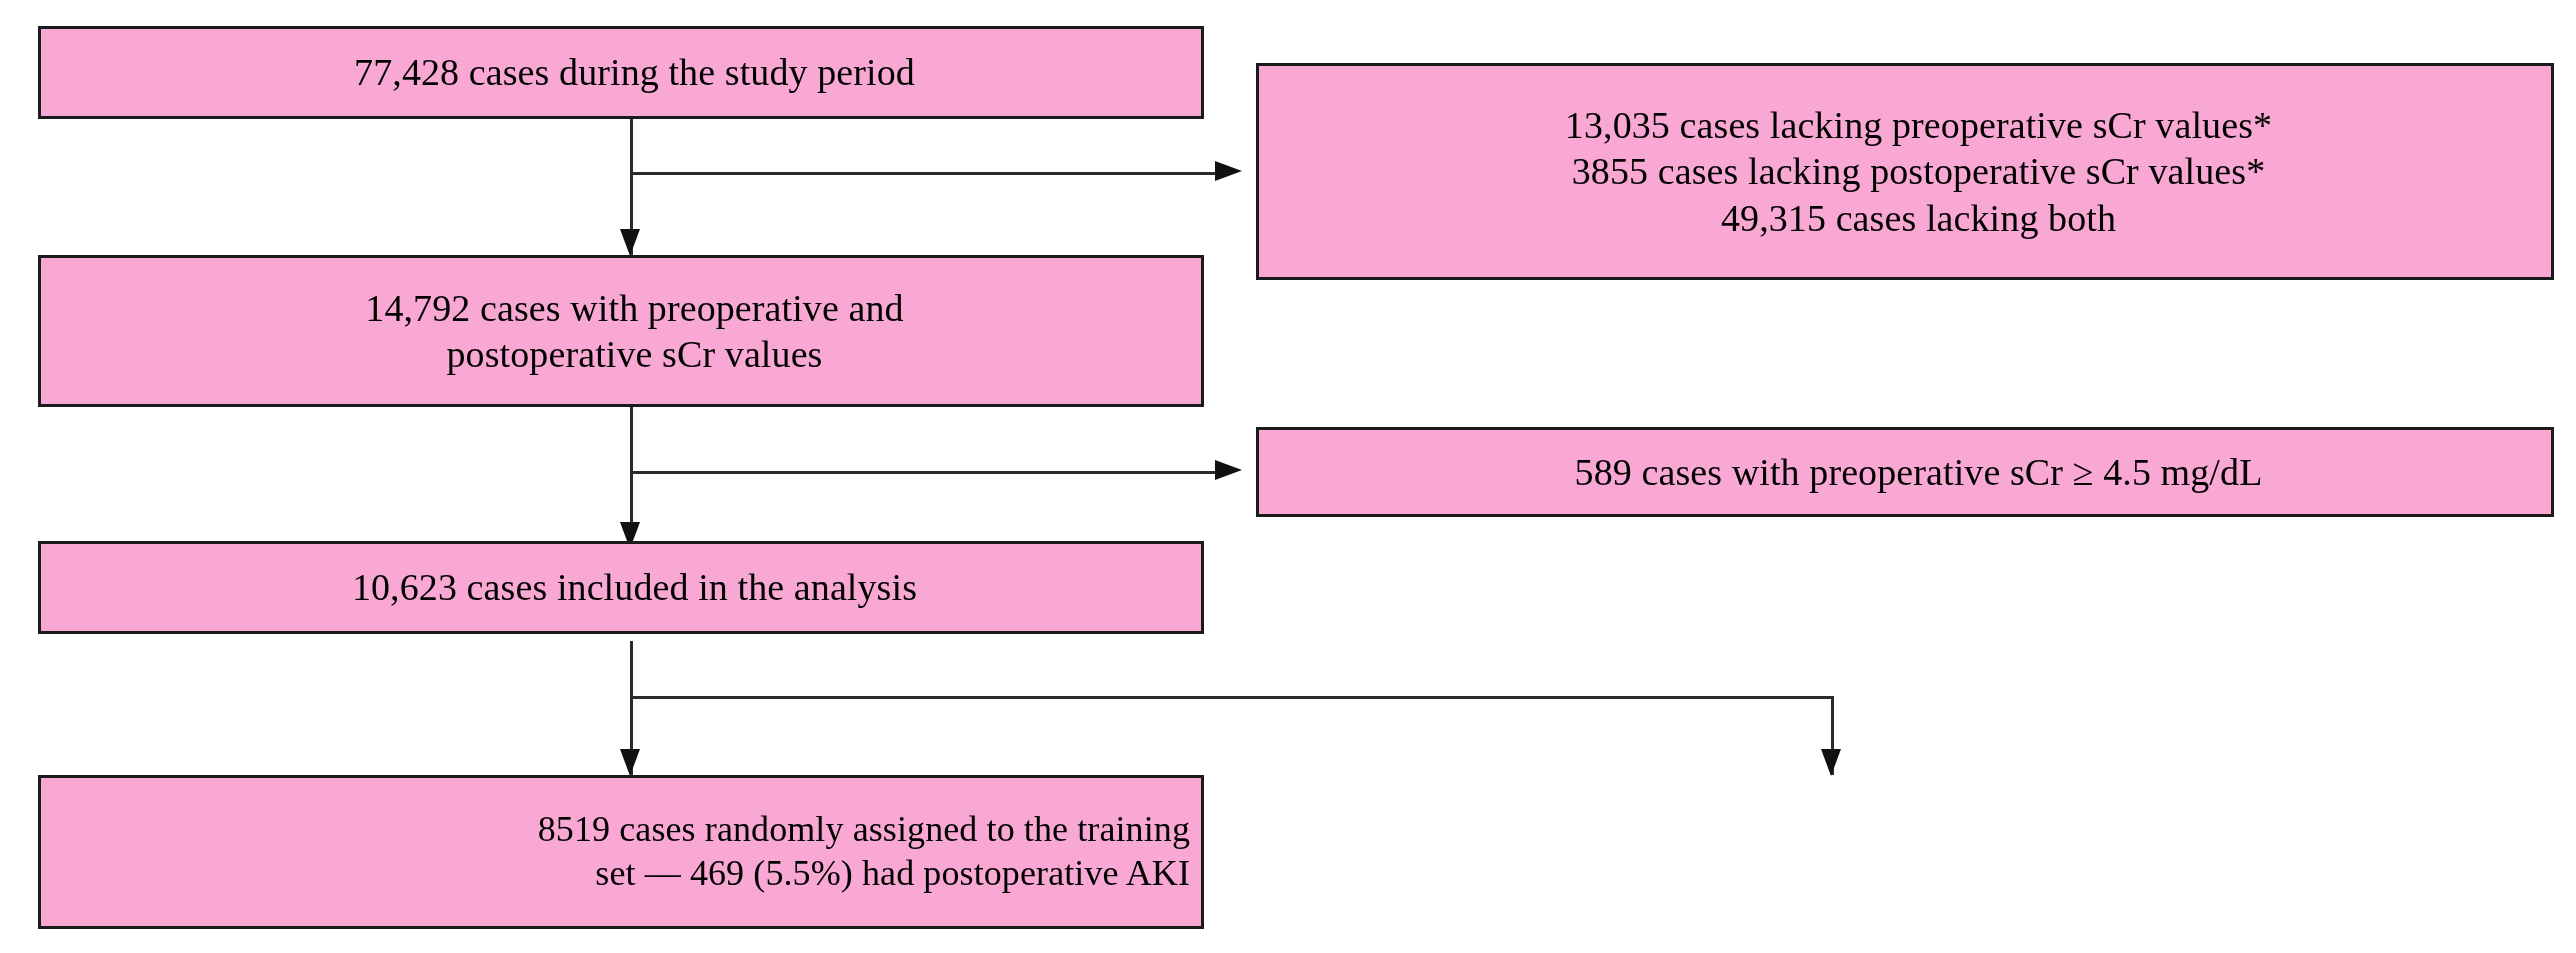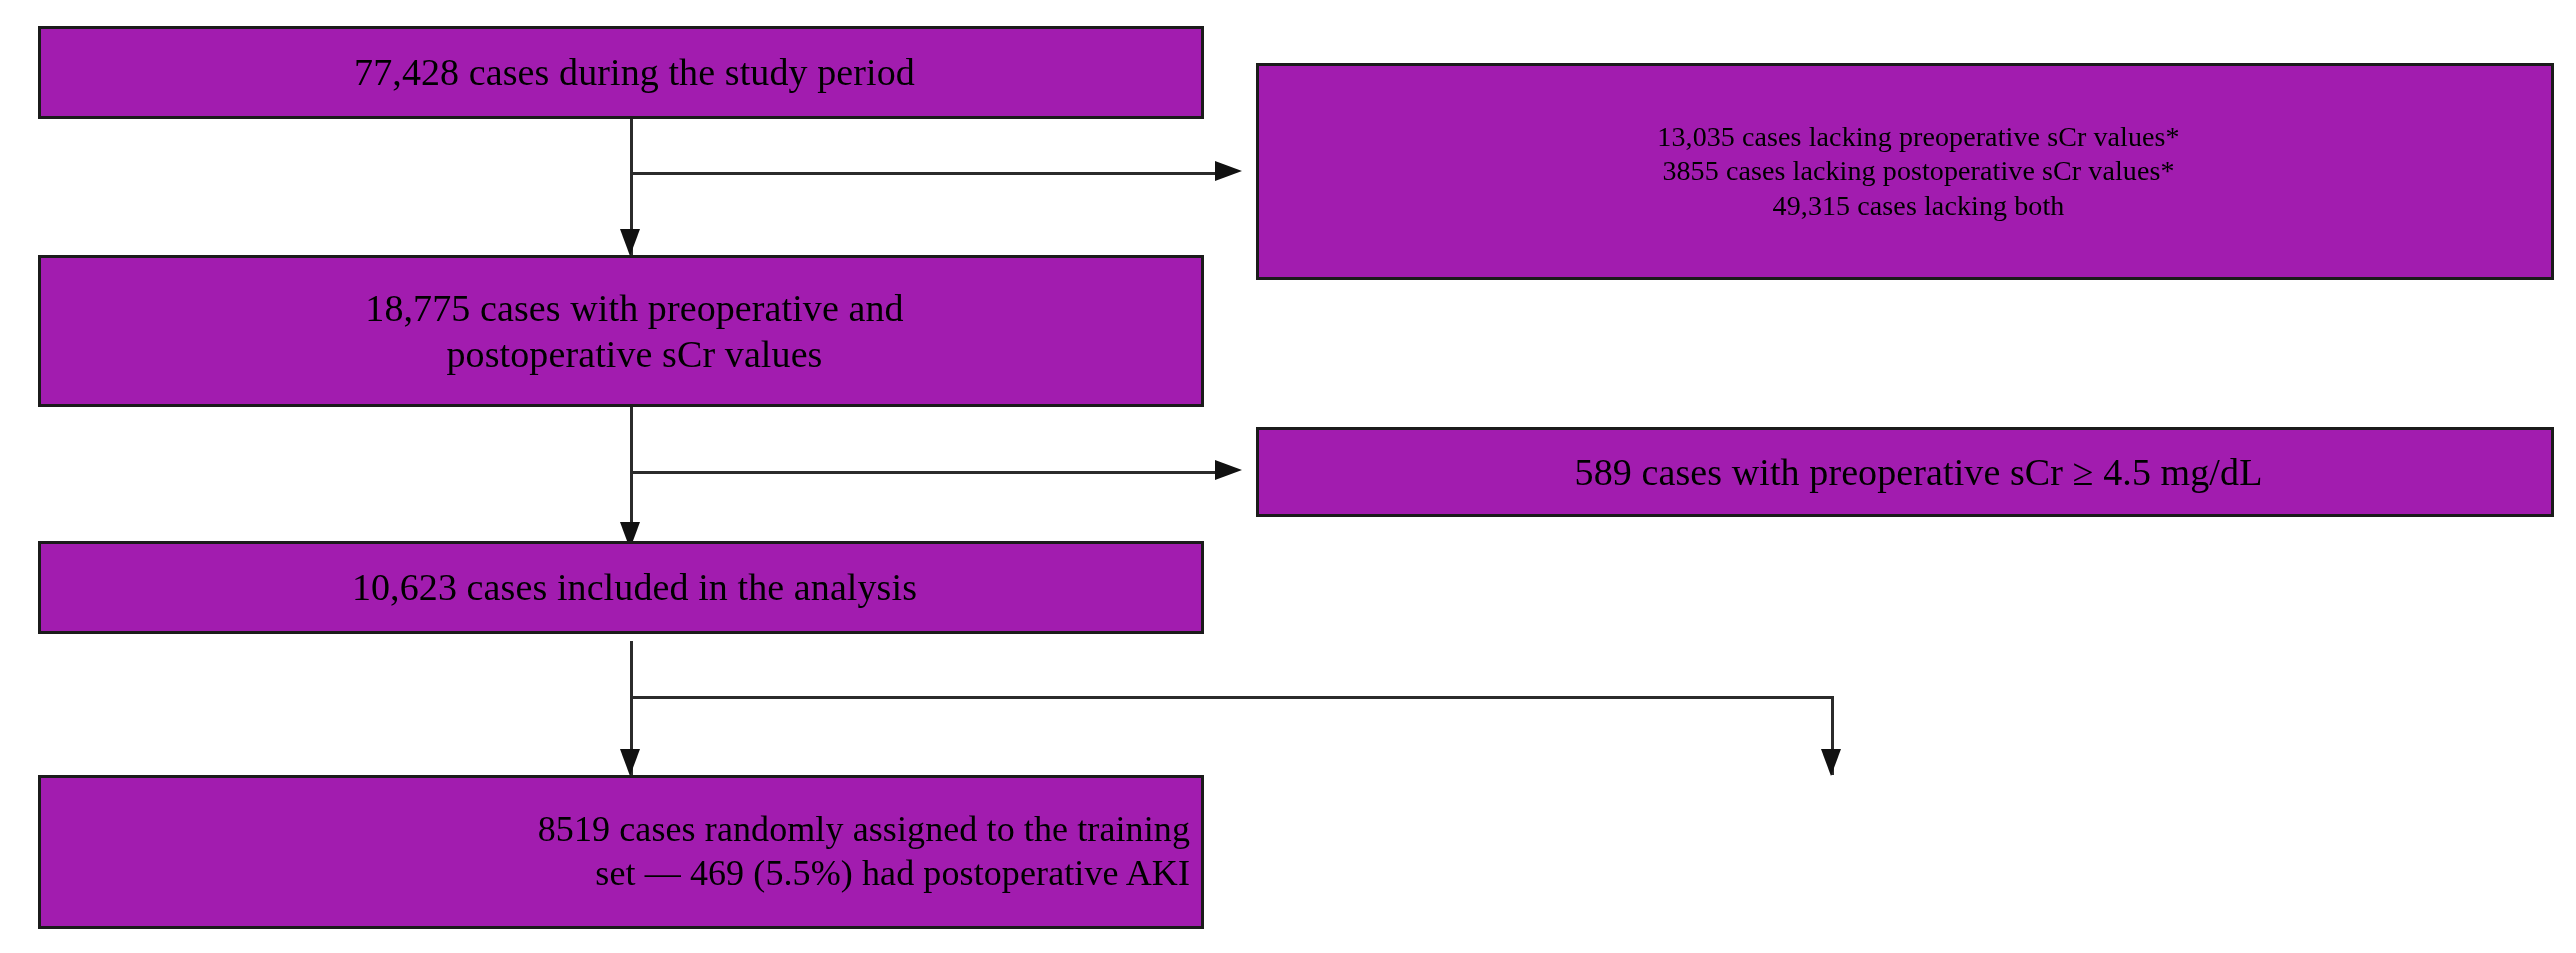--- a/index.html
+++ b/index.html
@@ -12,21 +12,21 @@
     position: relative;
     width: 2576px;
     height: 954px;
     background: #ffffff;
     overflow: hidden;
     font-family: "Liberation Serif", "DejaVu Serif", serif;
   }
   .node {
     position: absolute;
     box-sizing: border-box;
-    background: #a21caf;
+    background: #f9a8d4;
     border: 3.1px solid #1b1b1b;
     display: flex;
     align-items: center;
     justify-content: center;
     text-align: center;
     color: #000000;
     z-index: 3;
     padding-left: 27px;
   }
   .node-text {
@@ -47,21 +47,21 @@
   #node-with-scr .node-text     { font-size: 38px; }
 
   #node-included     { left: 38px;   top: 541px;  width: 1166px; height: 93px; }
   #node-included .node-text     { font-size: 38px; }
 
   #node-training     { left: 38px;   top: 775px; width: 1166px; height: 154px; }
   #node-training .node-text     { font-size: 36px; text-align: right; }
 
   
   #node-excl-scr     { left: 1256px; top: 63px;  width: 1298px; height: 217px; }
-  #node-excl-scr .node-text     { font-size: 28px; }
+  #node-excl-scr .node-text     { font-size: 38px; }
 
   #node-excl-high    { left: 1256px; top: 427px;  width: 1298px; height: 90px; }
   #node-excl-high .node-text    { font-size: 38px; }
 
   #node-validation   { left: 1256px; top: 775px; width: 1298px; height: 154px; }
   #node-validation .node-text   { font-size: 36px; }
 
   
   .conn {
     position: absolute;
@@ -137,21 +137,21 @@
     <span class="node-text">77,428 cases during the study period</span>
   </div>
 
   <div class="node" id="node-excl-scr">
     <span class="node-text">13,035 cases lacking preoperative sCr values*
 3855 cases lacking postoperative sCr values*
 49,315 cases lacking both</span>
   </div>
 
   <div class="node" id="node-with-scr">
-    <span class="node-text">18,775 cases with preoperative and
+    <span class="node-text">14,792 cases with preoperative and
 postoperative sCr values</span>
   </div>
 
   <div class="node" id="node-excl-high">
     <span class="node-text">589 cases with preoperative sCr ≥ 4.5 mg/dL</span>
   </div>
 
   <div class="node" id="node-included">
     <span class="node-text">10,623 cases included in the analysis</span>
   </div>

